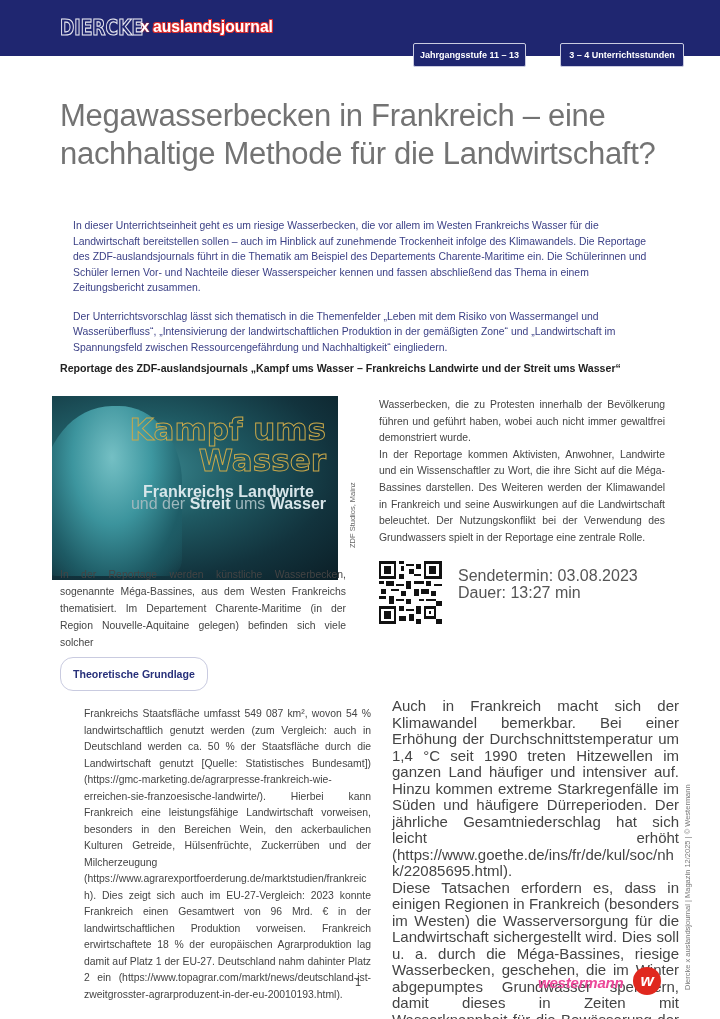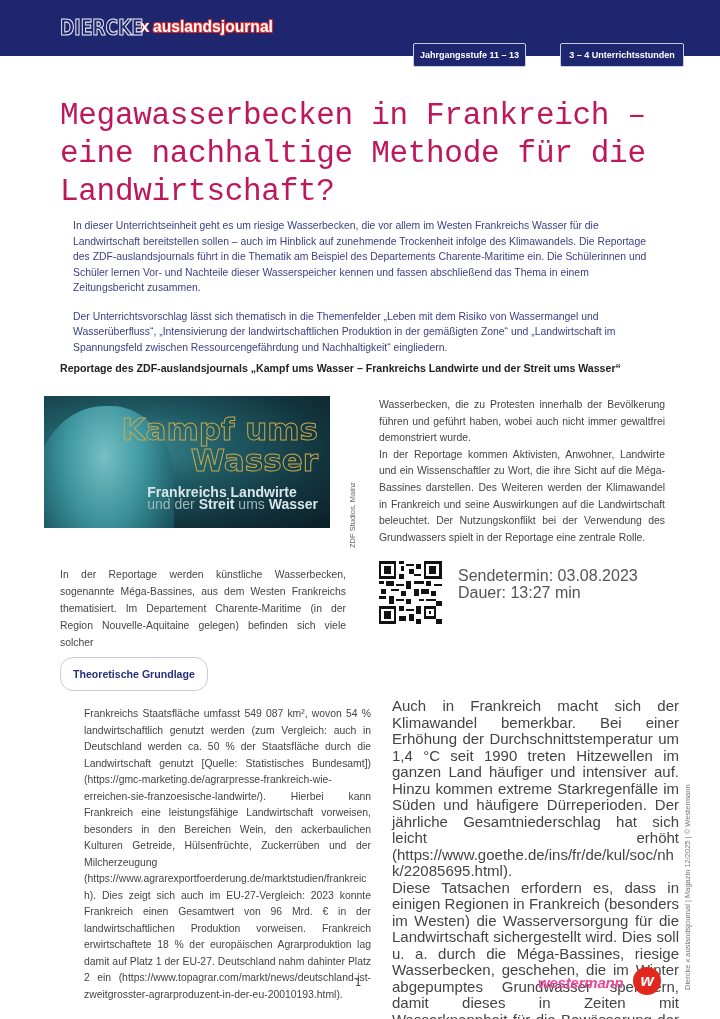--- a/index.html
+++ b/index.html
@@ -30,51 +30,51 @@
     position: absolute; top: 43px; height: 24px; border-radius: 2px;
     background: #1f2670; border: 1.5px solid #c9cbe0; color: #fff;
     font-size: 9px; font-weight: bold; display: flex; align-items: center; justify-content: center;
     box-sizing: border-box;
   }
   .badge-1 { left: 413px; width: 113px; }
   .badge-2 { left: 536px; width: 124px; margin-left: 24px; }
 
   .title {
     position: absolute; left: 60px; top: 97px; width: 620px;
-    font-family: Liberation Mono, monospace; font-size: 31px; line-height: 38px;
-    color: #be185d; font-weight: normal; margin: 0; letter-spacing: -0.3px;
+    font-family: Liberation Sans, sans-serif; font-size: 31px; line-height: 38px;
+    color: #737373; font-weight: normal; margin: 0; letter-spacing: -0.3px;
   }
   .intro {
     position: absolute; left: 60px; top: 205px; width: 601px;
     font-size: 10.4px; line-height: 15.5px; color: #3a3f85; text-align: left; margin: 0;
   }
   .intro p { margin: 13px; }
 
   .report-heading {
     position: absolute; left: 60px; top: 362px; width: 620px;
     font-size: 10.6px; font-weight: bold; color: #222; margin: 0;
   }
   .video-thumb {
-    position: absolute; left: 44px; top: 396px; width: 286px; height: 132px;
+    position: absolute; left: 52px; top: 396px; width: 286px; height: 184px;
     background: radial-gradient(ellipse at 30% 40%, #3d8c94 0%, #1f5a63 35%, #12333d 70%, #0b1e26 100%);
     overflow: hidden;
     text-decoration: underline;
   }
   .thumb-figure {
     position: absolute; left: -10px; top: 10px; width: 140px; height: 170px; border-radius: 50% 45% 10% 10%;
     background: radial-gradient(ellipse at 50% 30%, #7cc7cb 0%, #3f9aa3 40%, #1e5d67 75%, transparent 100%);
     opacity: 0.9;
   }
   .thumb-title {
     position: absolute; right: 12px; top: 18px; text-align: right;
     font-family: "DejaVu Sans", sans-serif; font-weight: bold; font-size: 31px; line-height: 31px;
     color: transparent; -webkit-text-stroke: 1px #c9a84a;
   }
   .thumb-sub {
-    position: absolute; right: 12px; top: 90px; text-align: left; font-size: 14px; line-height: 12px;
+    position: absolute; right: 12px; top: 90px; text-align: center; font-size: 16px; line-height: 12px;
     color: #d8e6ea; font-weight: bold;
   }
   .thumb-sub .thin { font-weight: normal; color: #9fb8bd; }
   .credit {
     position: absolute; left: 348px; top: 548px; transform: rotate(-90deg); transform-origin: left top;
     font-size: 7.5px; color: #666; white-space: nowrap;
   }
   .report-left {
     position: absolute; left: 60px; top: 566px; width: 286px;
     font-size: 10.4px; line-height: 17px; color: #444; text-align: justify; margin: 0;

